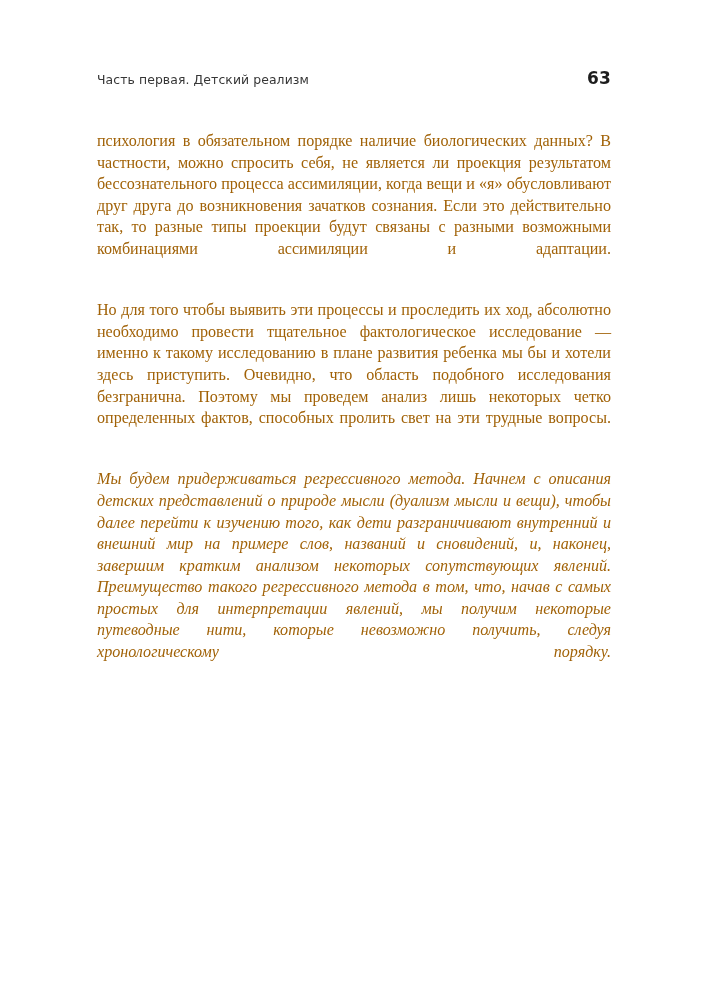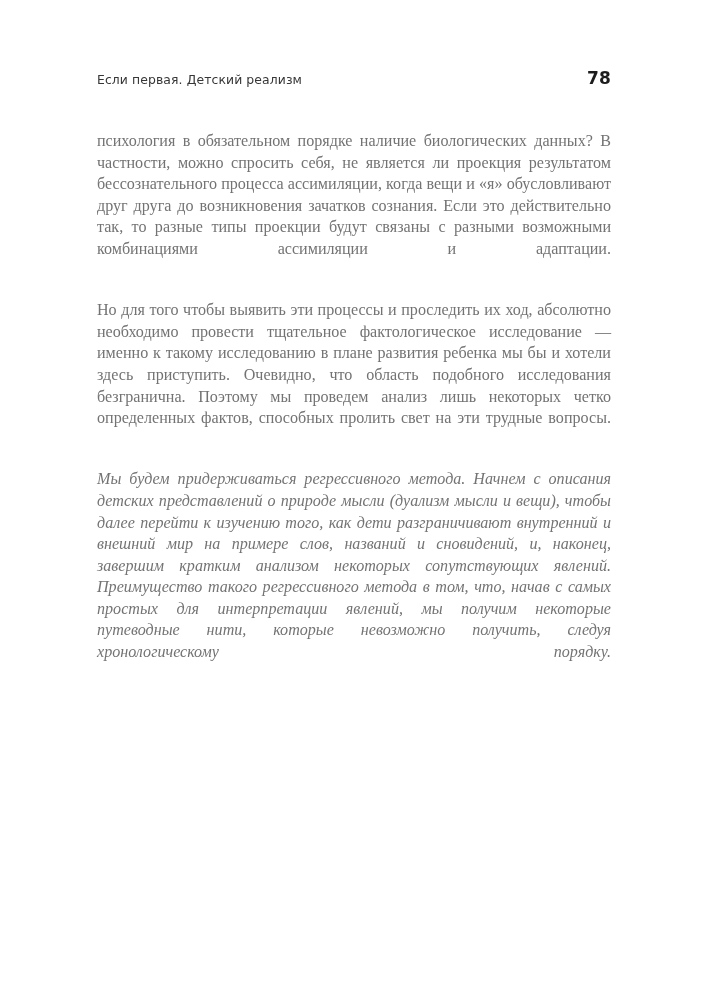--- a/index.html
+++ b/index.html
@@ -59,41 +59,41 @@
     width: 514px;
   }
 
   .para {
     margin: 0 0 18px 0;
     font-size: 16.1px;
     line-height: 21.6px;
     text-align: justify;
     text-justify: inter-word;
     hyphens: none;
-    color: #737373;
+    color: #a16207;
   }
   .para:last-child {
     margin-bottom: 0;
     font-style: italic;
   }
   
   .para::after {
     content: "";
     display: inline-block;
     width: 100%;
   }
 </style>
 </head>
 <body>
 
 <div class="page">
 
   <div class="running-head">
-    <span class="running-head-title">Если первая. Детский реализм</span>
-    <span class="running-head-folio">78</span>
+    <span class="running-head-title">Часть первая. Детский реализм</span>
+    <span class="running-head-folio">63</span>
   </div>
 
   <div class="text-block">
     <p class="para">психология в обязательном порядке наличие биологических данных? В частности, можно спросить себя, не является ли проекция резуль­татом бессознательного процесса ассимиляции, когда вещи и «я» обусловливают друг друга до возникновения зачатков сознания. Если это действительно так, то разные типы проекции будут связаны с разными возможными комбинациями ассимиляции и адаптации.</p>
     <p class="para">Но для того чтобы выявить эти процессы и проследить их ход, абсолютно необходимо провести тщательное фактологическое исследование — именно к такому исследованию в плане развития ребенка мы бы и хотели здесь приступить. Очевидно, что область подобного исследования безгранична. Поэтому мы проведем анализ лишь некоторых четко определенных фактов, способных пролить свет на эти трудные вопросы.</p>
     <p class="para">Мы будем придерживаться регрессивного метода. Начнем с описания детских представлений о природе мысли (дуализм мысли и вещи), чтобы далее перейти к изучению того, как дети разграничивают внутренний и внешний мир на примере слов, названий и сновидений, и, наконец, завершим кратким анализом некоторых сопутствующих явлений. Преимущество такого регрессивного метода в том, что, начав с самых простых для интерпретации явлений, мы получим некоторые путеводные нити, которые невозможно получить, следуя хронологическому порядку.</p>
   </div>
 
 </div>
 

